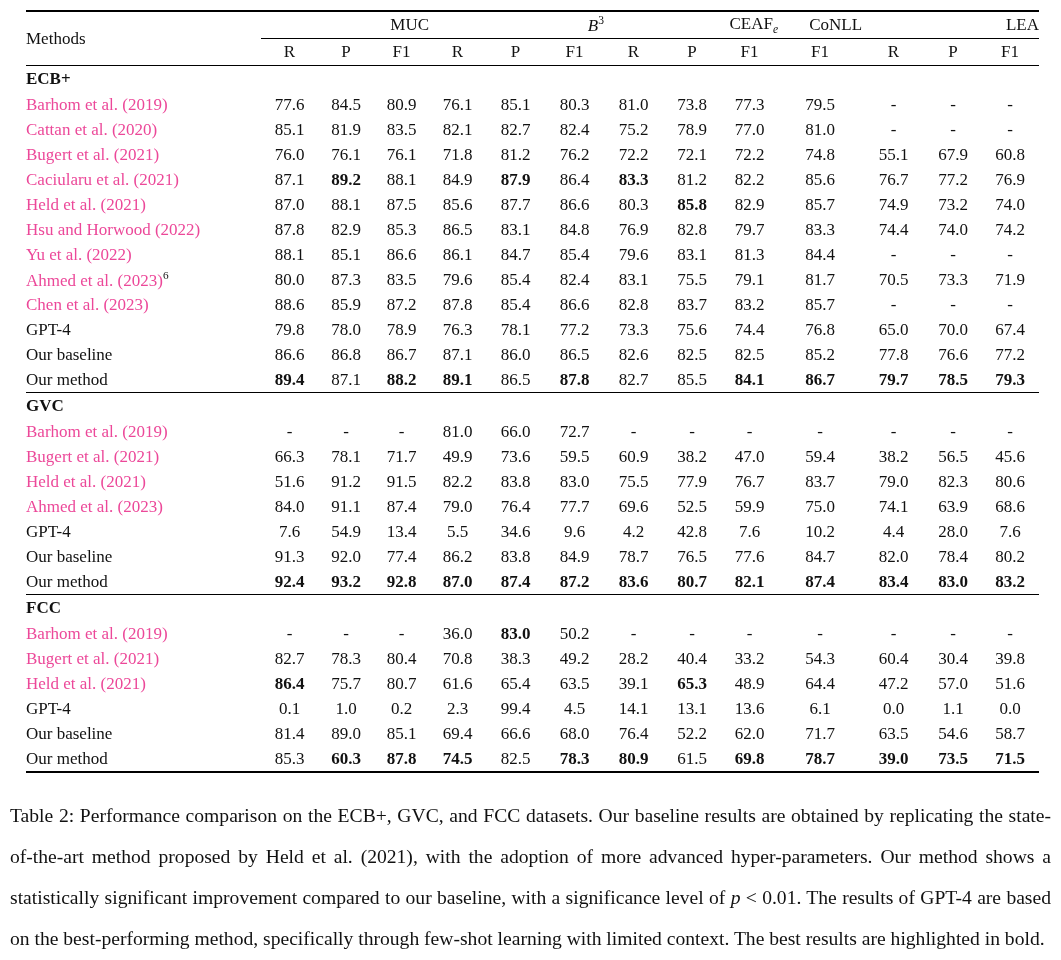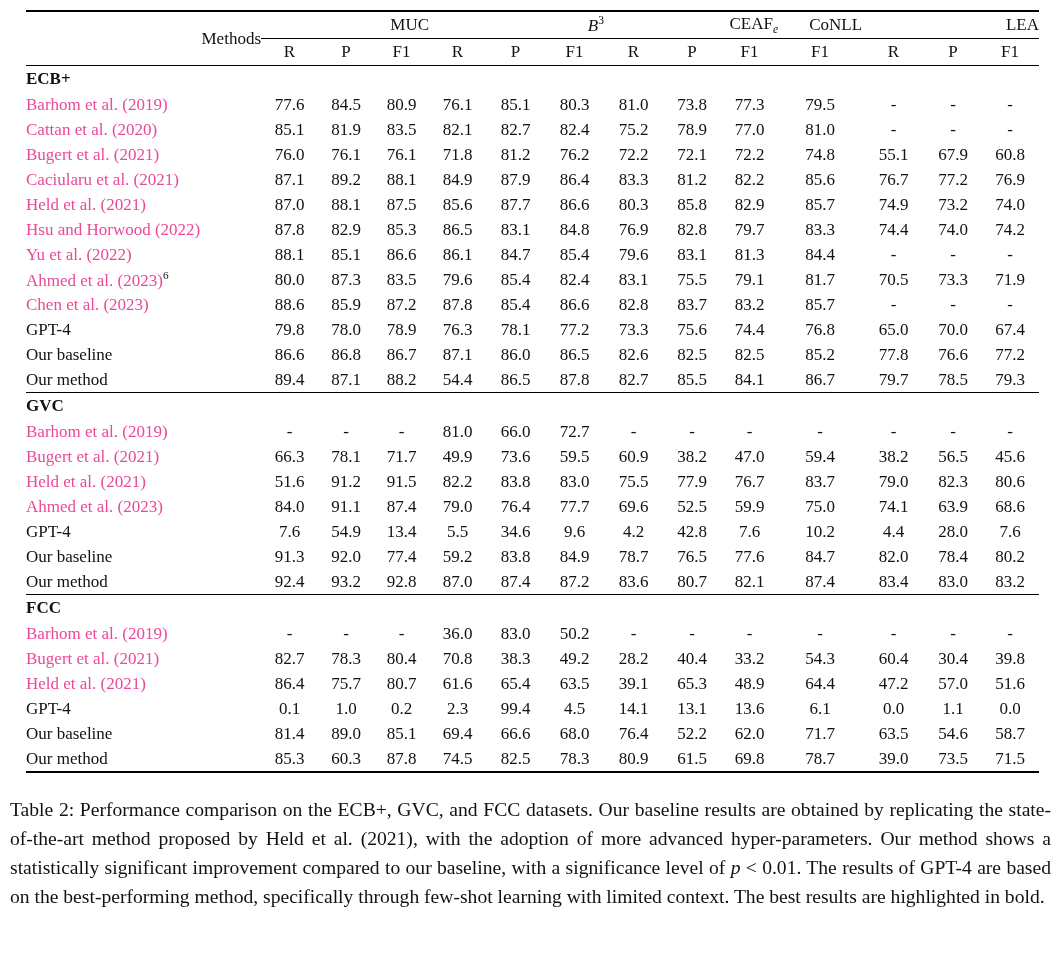--- a/index.html
+++ b/index.html
@@ -25,21 +25,21 @@
     font-size: 17px;
     border-top: 2px solid #000;
     border-bottom: 2px solid #000;
   }
   table.results th, table.results td {
     padding: 0;
     white-space: nowrap;
     overflow: visible;
   }
   th.methods-h {
-    text-align: right;
+    text-align: left;
     vertical-align: middle;
     font-weight: normal;
     border-bottom: 1.6px solid #000;
     height: 52px;
   }
   th.group {
     font-weight: normal;
     text-align: right;
     border-bottom: 1px solid #000;
     height: 26px;
@@ -64,27 +64,27 @@
   td.method {
     text-align: left;
     height: 25px;
     vertical-align: middle;
   }
   td.val {
     text-align: center;
     height: 25px;
     vertical-align: middle;
   }
-  td.val.b { font-weight: normal; }
+  td.val.b { font-weight: bold; }
   .cite { color: #ec4899; cursor: pointer; }
   sup.fnote { font-size: 0.66em; color: #111111; }
   .caption {
     margin: 22px 2px 0 2px;
     font-size: 19.6px;
-    line-height: 29px;
+    line-height: 41px;
     text-align: justify;
     color: #111111;
   }
   .caption i { font-style: italic; }
 </style>
 </head>
 <body>
 
 <div class="page">
   <table class="results">
@@ -307,21 +307,21 @@
           <td class="val">85.2</td>
           <td class="val">77.8</td>
           <td class="val">76.6</td>
           <td class="val">77.2</td>
         </tr>
         <tr>
           <td class="method"><span>Our method</span></td>
           <td class="val b">89.4</td>
           <td class="val">87.1</td>
           <td class="val b">88.2</td>
-          <td class="val b">54.4</td>
+          <td class="val b">89.1</td>
           <td class="val">86.5</td>
           <td class="val b">87.8</td>
           <td class="val">82.7</td>
           <td class="val">85.5</td>
           <td class="val b">84.1</td>
           <td class="val b">86.7</td>
           <td class="val b">79.7</td>
           <td class="val b">78.5</td>
           <td class="val b">79.3</td>
         </tr>
@@ -406,21 +406,21 @@
           <td class="val">10.2</td>
           <td class="val">4.4</td>
           <td class="val">28.0</td>
           <td class="val">7.6</td>
         </tr>
         <tr>
           <td class="method"><span>Our baseline</span></td>
           <td class="val">91.3</td>
           <td class="val">92.0</td>
           <td class="val">77.4</td>
-          <td class="val">59.2</td>
+          <td class="val">86.2</td>
           <td class="val">83.8</td>
           <td class="val">84.9</td>
           <td class="val">78.7</td>
           <td class="val">76.5</td>
           <td class="val">77.6</td>
           <td class="val">84.7</td>
           <td class="val">82.0</td>
           <td class="val">78.4</td>
           <td class="val">80.2</td>
         </tr>

